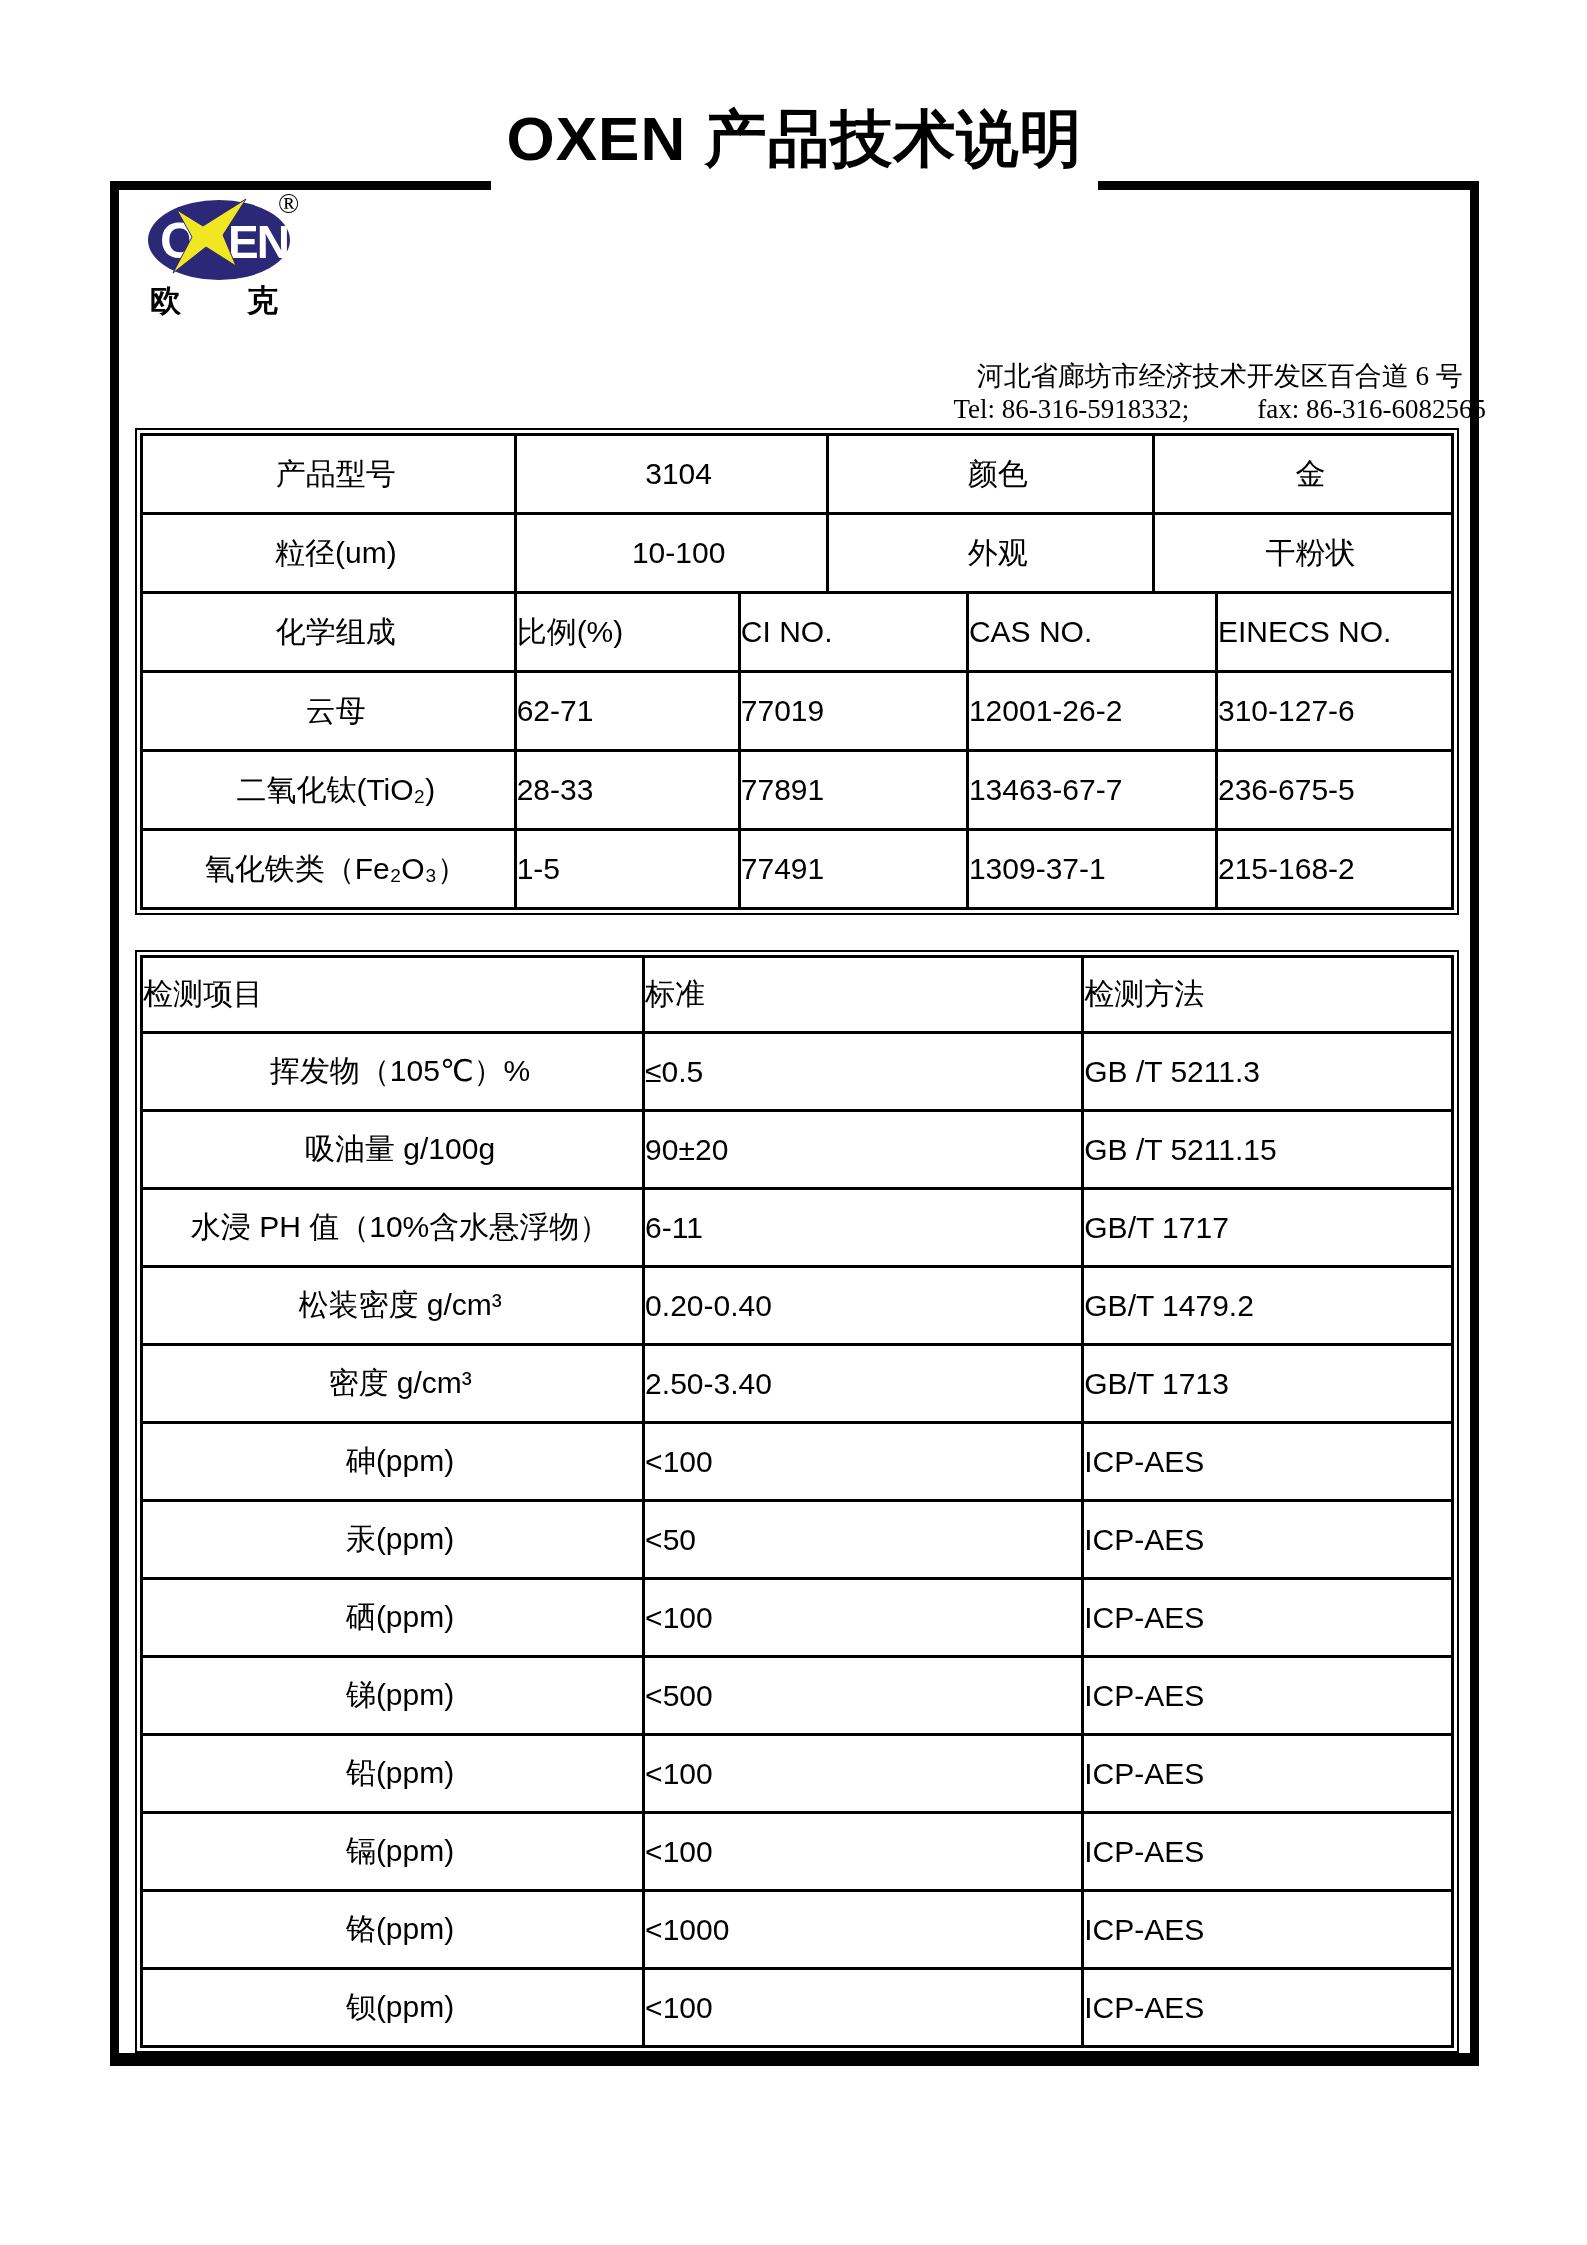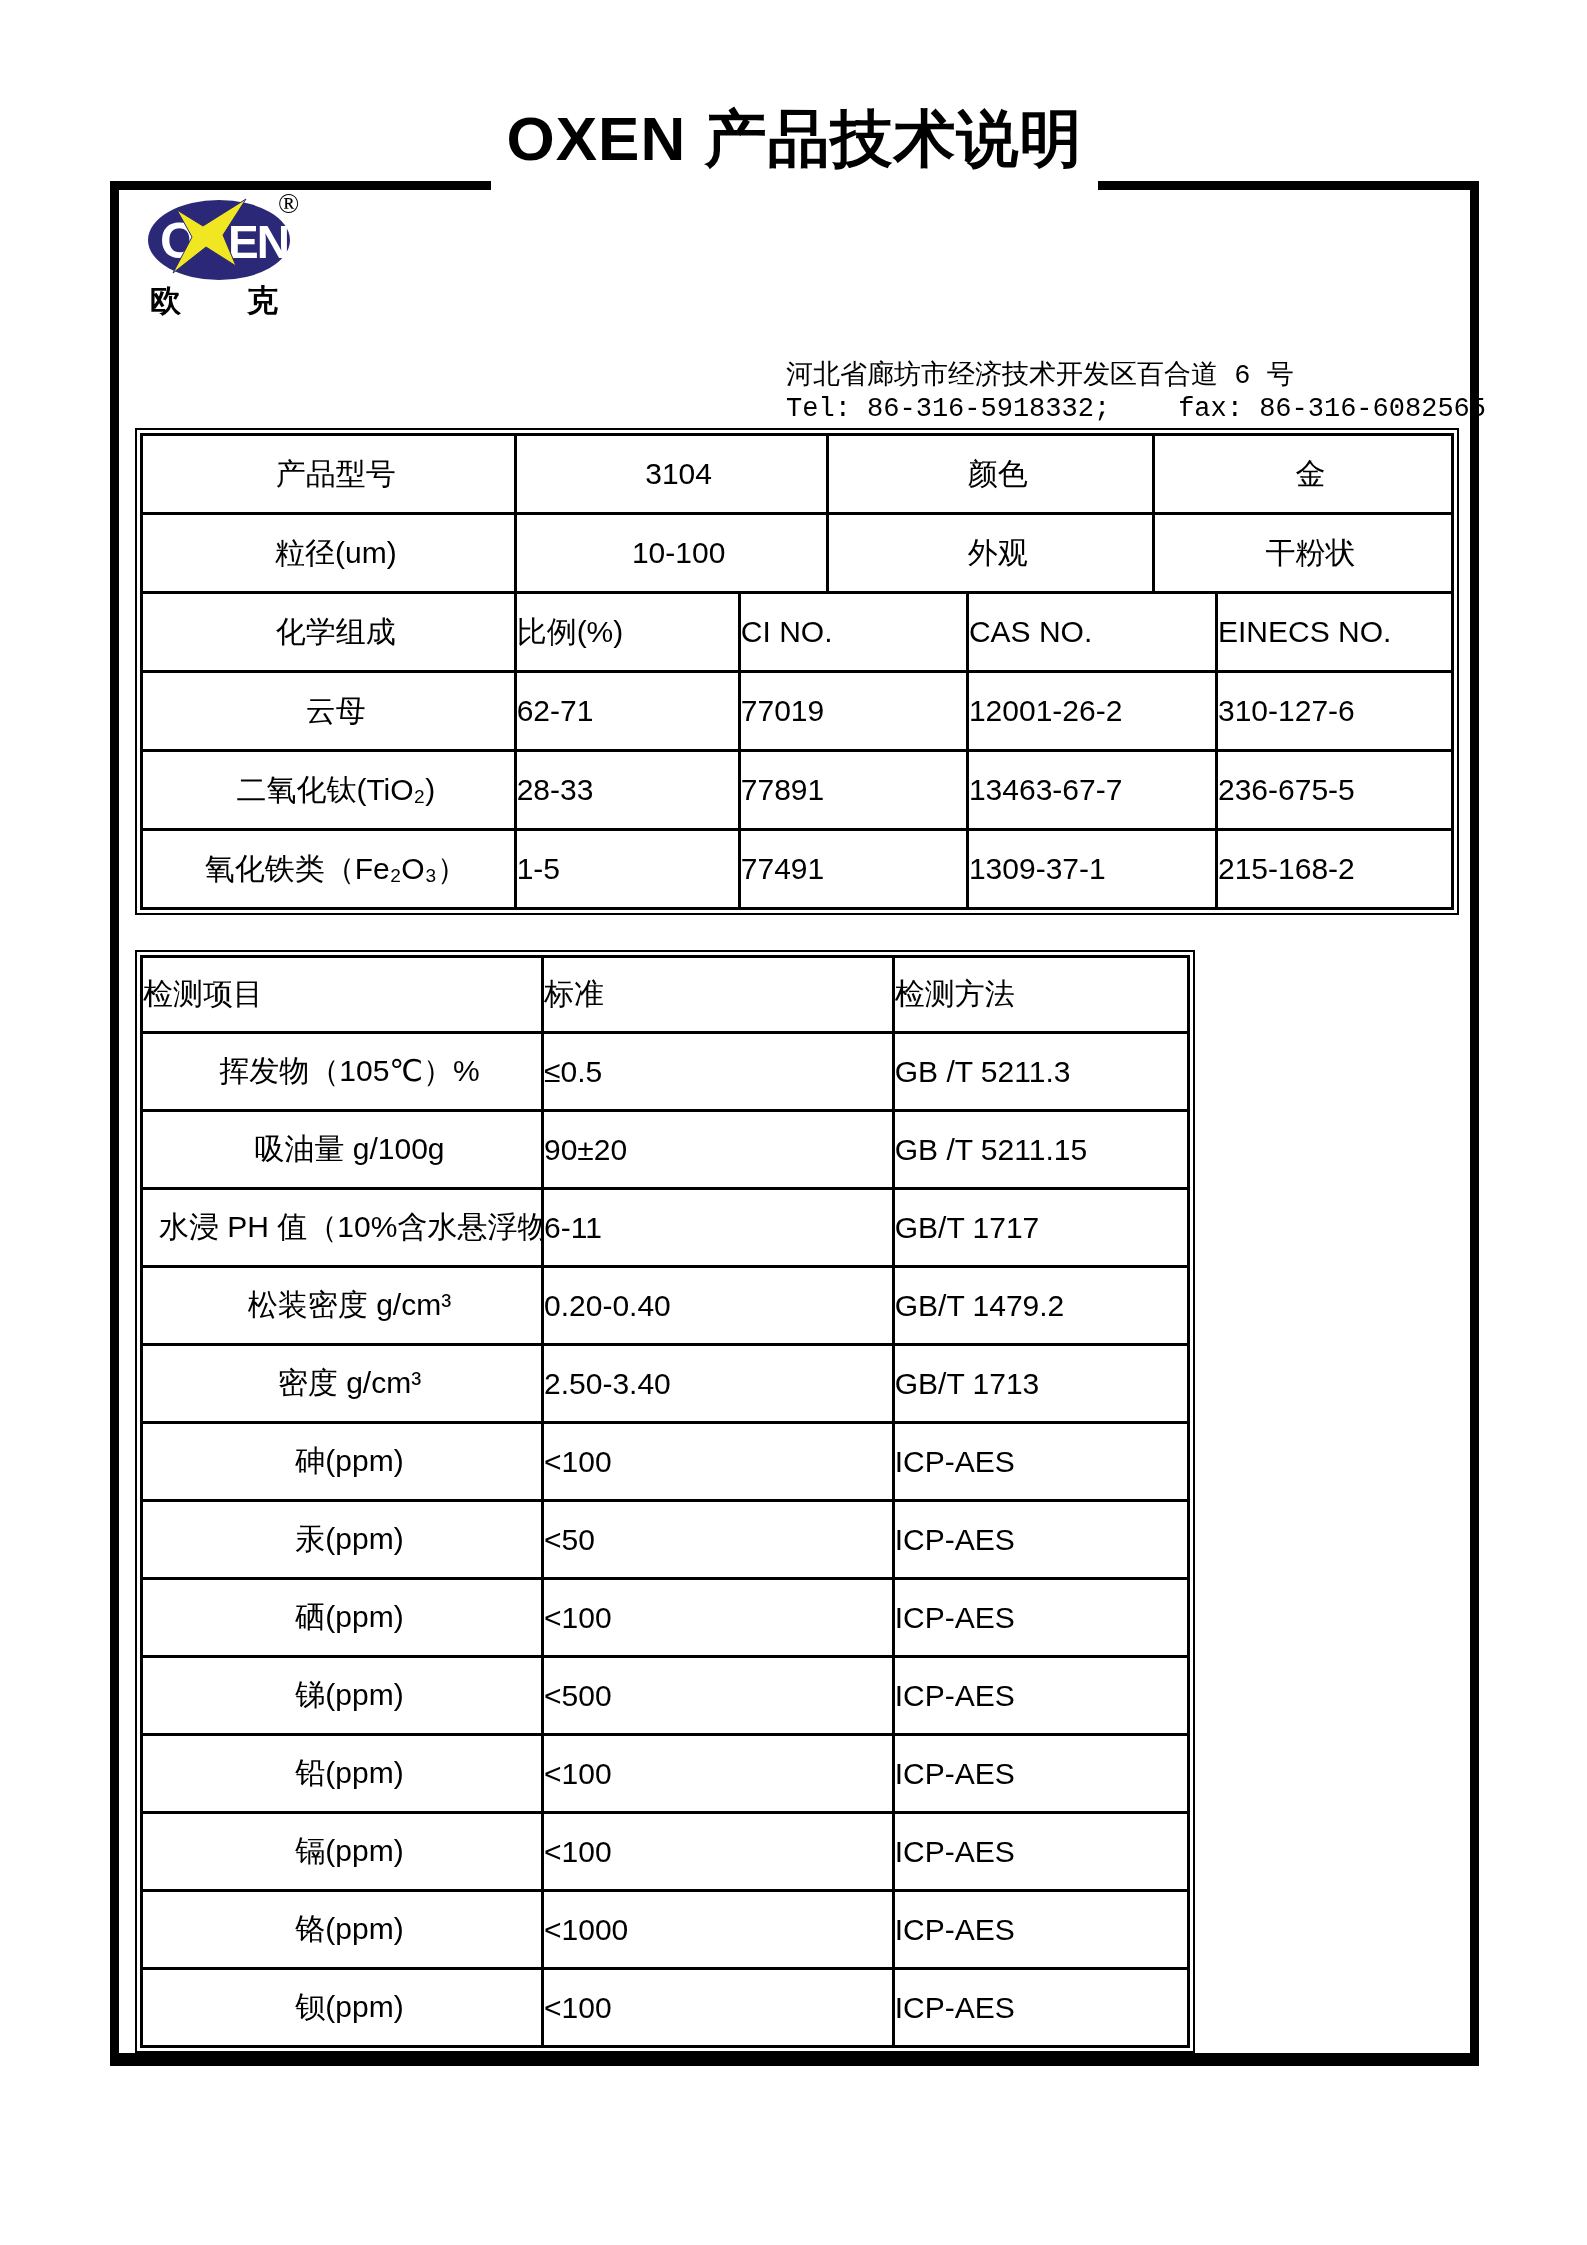--- a/index.html
+++ b/index.html
@@ -17,29 +17,29 @@
 
   
   .logo-svg{position:absolute;left:146px;top:191px;z-index:2;}
   .logo-cn{position:absolute;left:150px;top:280px;width:128px;display:flex;
            justify-content:space-between;font-size:31px;font-weight:bold;z-index:2;}
 
   .company{position:absolute;left:113px;top:264px;width:1360px;text-align:center;
            font-family:"Liberation Serif","DejaVu Serif",serif;font-size:54px;
            letter-spacing:2px;white-space:nowrap;z-index:2;}
 
-  .addr{position:absolute;right:125px;top:360px;text-align:left;
-        font-family:Liberation Mono, monospace;font-size:27px;line-height:33px;z-index:2;}
+  .addr{position:absolute;right:125px;top:360px;text-align:center;
+        font-family:Liberation Serif, serif;font-size:27px;line-height:33px;z-index:2;}
   .addr .fax{margin-left:68px;}
 
   
   .twrap{position:absolute;box-sizing:border-box;border:2px solid #000;padding:3px;
          background:#fff;z-index:2;}
   .t1wrap{left:135px;top:428px;width:1324px;}
-  .t2wrap{left:135px;top:950px;width:1060px;}
+  .t2wrap{left:135px;top:950px;width:1324px;}
   .twrap table{width:100%;border-collapse:collapse;table-layout:fixed;
                font-size:30px;color:#000;}
   .twrap td{border:3px solid #000;vertical-align:middle;overflow:hidden;white-space:nowrap;}
   #t1a td,#t1b td{height:74px;}
   #t2 td{height:73px;}
   #t1b{margin-top:-3px;}
   td.left{text-align:center;padding-left:16px;}
   td.center{text-align:left;padding:0;}
 </style>
 </head>

